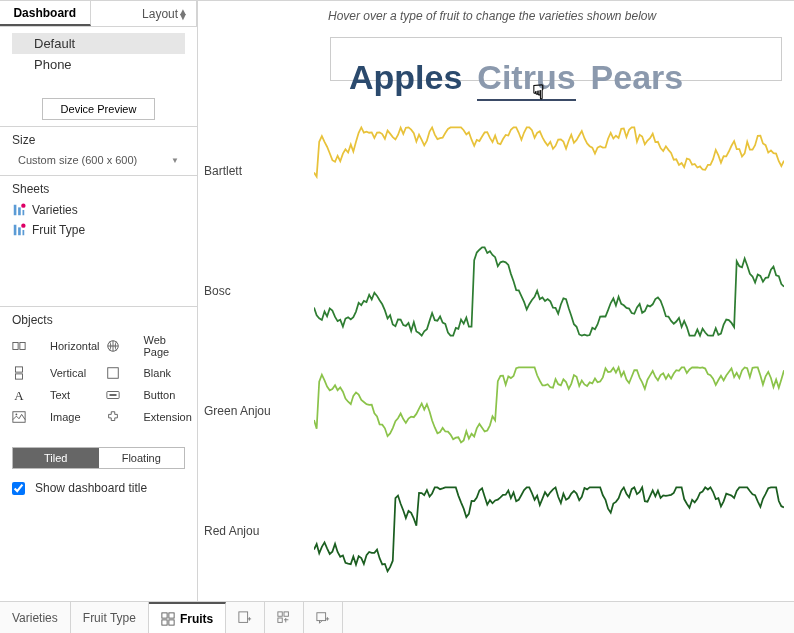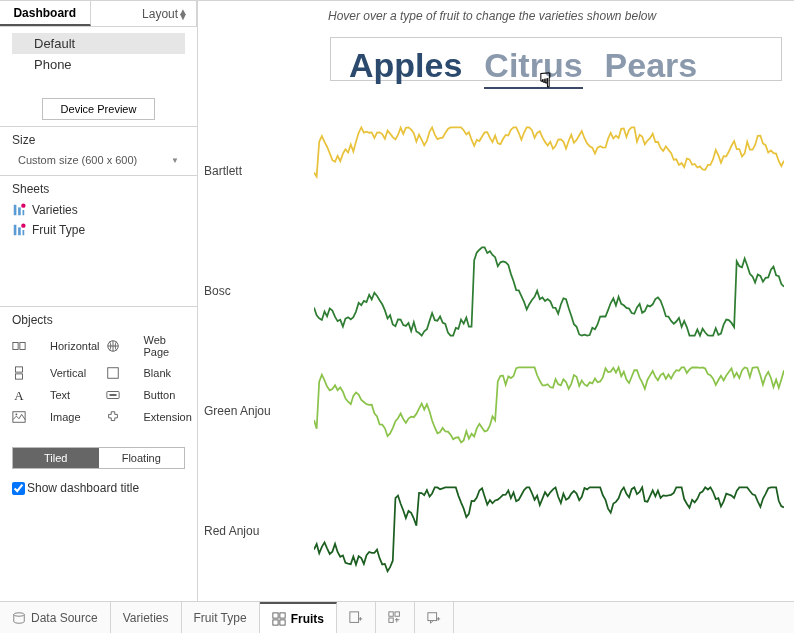--- a/index.html
+++ b/index.html
@@ -21,24 +21,24 @@
 .sec-head{font-weight:400;color:#333;font-size:12px;margin-bottom:4px}
 .size-sel{width:100%;padding:3px 6px;font-size:11px;border:none;background:#fff;cursor:pointer;color:#555;display:flex;justify-content:space-between;align-items:center}
 .sheet-item{display:flex;align-items:center;gap:6px;padding:3px 0;font-size:12px;cursor:grab}
 .sheets-box{min-height:130px}
 .objects{padding:6px 12px;border-top:1px solid #d4d4d4}
 .obj-grid{display:grid;grid-template-columns:1fr 1fr;gap:2px 6px;margin-top:4px}
 .obj{display:flex;align-items:center;gap:24px;padding:3px 0;font-size:11px;cursor:grab}
 .seg{display:flex;margin:14px 12px 8px;border:1px solid #bbb}
 .seg-btn{flex:1;text-align:center;padding:4px;font-size:11px;cursor:pointer;background:#fff}
 .seg-btn.active{background:#666;color:#fff}
-.chk-row{display:flex;align-items:center;gap:2px;padding:4px 12px 10px;font-size:12px}
+.chk-row{display:flex;align-items:center;gap:10px;padding:4px 12px 10px;font-size:12px}
 .canvas{flex:1;position:relative;background:#fff;overflow:hidden}
 .hint{position:absolute;top:8px;left:130px;font-style:italic;font-size:12px;color:#555}
-.fruit-box{position:absolute;top:36px;left:132px;right:12px;height:44px;border:1px solid #ccc;display:flex;align-items:baseline;gap:22px;padding:8px 18px;font-size:34px;font-weight:700}
+.fruit-box{position:absolute;top:36px;left:132px;right:12px;height:44px;border:1px solid #ccc;display:flex;align-items:baseline;gap:15px;padding:20px 18px;font-size:34px;font-weight:700}
 .fr-a{color:#2b4a6d}
 .fr-c{color:#8b99ad;border-bottom:2px solid #3a4a66;padding-bottom:2px;position:relative}
 .fr-p{color:#8b99ad}
 .cursor{position:absolute;left:55px;top:22px;font-size:20px;color:#000}
 .rows{position:absolute;top:110px;left:0;right:0;bottom:0;display:flex;flex-direction:column;justify-content:space-around;padding-bottom:10px}
 .row{display:flex;align-items:center;height:105px}
 .row-lbl{width:116px;text-align:left;padding-left:6px;font-size:12px;color:#444}
 .row-chart{flex:1;height:100%;padding-right:10px}
 .footer{height:32px;border-top:1px solid #d4d4d4;display:flex;align-items:center;background:#fafafa}
 .fcell{height:100%;display:flex;align-items:center;padding:0 12px;font-size:12px;color:#555;border-right:1px solid #d4d4d4;cursor:pointer;gap:5px}
@@ -203,27 +203,20 @@
             <div class="row-lbl">Red Anjou</div>
             <div class="row-chart"><svg viewBox="0 0 460 100" preserveAspectRatio="none" style="width: 100%; height: 100%;">
                 <polyline points="0.0,67.2 2.6,61.9 5.1,70.8 7.7,64.6 10.3,60.3 12.8,66.0 15.4,71.4 18.0,69.2 20.6,61.8 23.1,69.5 25.7,74.1 28.3,72.8 30.8,79.8 33.4,80.5 36.0,81.1 38.5,73.8 41.1,81.5 43.7,73.5 46.3,75.3 48.8,80.9 51.4,72.5 54.0,69.5 56.5,70.3 59.1,70.4 61.7,67.3 64.2,75.4 66.8,81.4 69.4,80.9 72.0,87.8 74.5,84.0 77.1,77.8 79.7,18.2 82.2,15.8 84.8,23.6 87.4,30.0 89.9,37.2 92.5,30.4 95.1,32.2 97.7,37.8 100.2,44.5 102.8,13.3 105.4,13.4 107.9,15.4 110.5,10.5 113.1,16.7 115.6,13.8 118.2,8.0 120.8,8.0 123.4,9.7 125.9,9.0 128.5,8.0 131.1,8.0 133.6,8.0 136.2,8.0 138.8,8.0 141.3,15.8 143.9,22.2 146.5,28.2 149.1,36.3 151.6,33.2 154.2,20.9 156.8,21.0 159.3,17.7 161.9,11.0 164.5,8.9 167.0,16.7 169.6,24.4 172.2,20.1 174.7,23.1 177.3,20.4 179.9,19.6 182.5,17.5 185.0,15.2 187.6,14.9 190.2,11.0 192.7,18.3 195.3,12.8 197.9,21.1 200.4,19.8 203.0,15.3 205.6,10.6 208.2,8.0 210.7,8.0 213.3,13.5 215.9,19.8 218.4,15.9 221.0,24.8 223.6,18.7 226.1,12.5 228.7,16.3 231.3,12.7 233.9,9.9 236.4,8.0 239.0,16.9 241.6,22.9 244.1,14.0 246.7,19.8 249.3,18.1 251.8,13.8 254.4,11.4 257.0,13.9 259.6,20.2 262.1,16.9 264.7,8.6 267.3,9.9 269.8,8.0 272.4,8.0 275.0,8.0 277.5,8.0 280.1,8.0 282.7,15.5 285.3,19.9 287.8,28.3 290.4,32.1 293.0,23.4 295.5,21.8 298.1,18.3 300.7,11.3 303.2,8.0 305.8,14.1 308.4,17.4 310.9,9.7 313.5,8.0 316.1,14.4 318.7,12.4 321.2,8.0 323.8,21.1 326.4,21.6 328.9,16.3 331.5,10.9 334.1,16.5 336.6,11.1 339.2,18.0 341.8,15.6 344.4,16.0 346.9,15.6 349.5,15.1 352.1,13.3 354.6,8.0 357.2,8.0 359.8,8.0 362.3,19.1 364.9,23.5 367.5,27.4 370.1,19.8 372.6,22.2 375.2,18.9 377.8,13.3 380.3,12.0 382.9,8.0 385.5,10.0 388.0,8.0 390.6,12.4 393.2,19.1 395.8,18.2 398.3,26.2 400.9,21.3 403.5,14.0 406.0,14.8 408.6,15.8 411.2,18.1 413.7,11.4 416.3,8.0 418.9,8.0 421.5,8.0 424.0,8.0 426.6,11.4 429.2,14.5 431.7,15.4 434.3,21.3 436.9,26.6 439.4,18.8 442.0,14.2 444.6,8.8 447.2,8.0 449.7,8.0 452.3,8.0 454.9,21.0 457.4,25.9 460.0,27.0 " stroke="#1b5e20"></polyline>
               </svg></div>
           </div>
         </div>
     </div>
   </div>
 
   <div class="footer">
-    <div class="fcell">
-      <svg class="ic" viewBox="0 0 16 16">
-          <ellipse cx="8" cy="4" rx="6" ry="2" fill="none" stroke="#777"></ellipse>
-          <path d="M2 4v8c0 1 3 2 6 2s6-1 6-2V4" fill="none" stroke="#777"></path>
-        </svg>
-      <span>Data Source</span>
-    </div>
     <div class="fcell">Varieties</div>
     <div class="fcell">Fruit Type</div>
     <div class="fcell active">
       <svg class="ic" viewBox="0 0 16 16">
           <rect x="1" y="1" width="6" height="6" fill="none" stroke="#555"></rect>
           <rect x="9" y="1" width="6" height="6" fill="none" stroke="#555"></rect>
           <rect x="1" y="9" width="6" height="6" fill="none" stroke="#555"></rect>
           <rect x="9" y="9" width="6" height="6" fill="none" stroke="#555"></rect>
         </svg>
       <span>Fruits</span>

